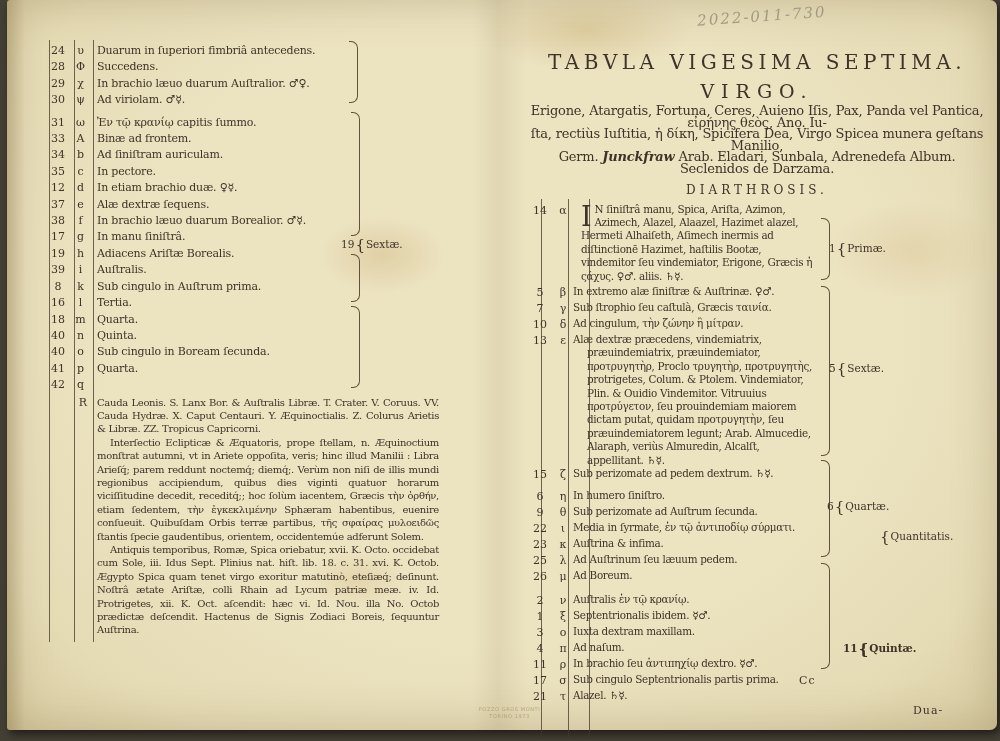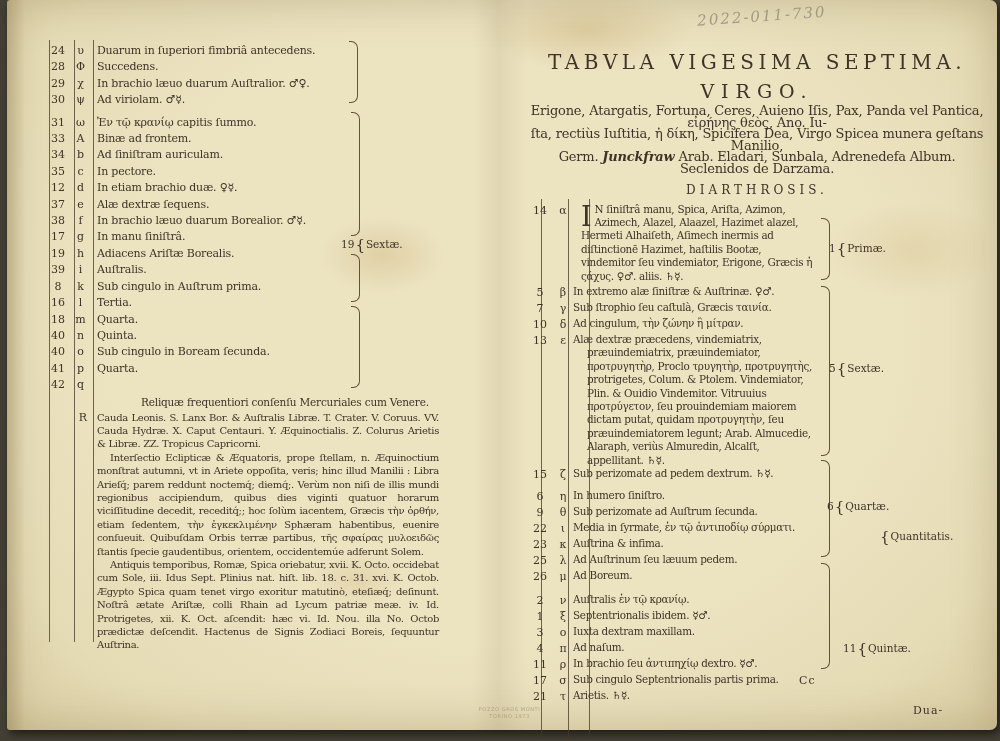--- a/index.html
+++ b/index.html
@@ -225,21 +225,20 @@
     </div>
 
     <div class="vbrace" style="left:304px;top:3px;height:60px;"></div>
     <div class="vbrace" style="left:306px;top:74px;height:122px;"></div>
     <div class="vbrace" style="left:306px;top:216px;height:46px;"></div>
     <div class="vbrace" style="left:306px;top:268px;height:80px;"></div>
     <div class="mag-label" style="left:296px;top:198px;">
       <span>19</span><span class="curl">{</span><span>Sextæ.</span>
     </div>
 
-    <div class="merc-line">Reliquæ frequentiori conſenſu Mercuriales cum Venere.</div>
 
     <div class="r-row">
       <span class="r-letter">R</span>
       <div class="r-text">Cauda Leonis. S. Lanx Bor. &amp; Auſtralis Libræ. T. Crater. V. Coruus. VV. Cauda Hydræ. X. Caput Centauri. Y. Æquinoctialis. Z. Colurus Arietis &amp; Libræ. ZZ. Tropicus Capricorni.</div>
     </div>
 
     <p class="lpara">Interſectio Eclipticæ &amp; Æquatoris, prope ſtellam, n. Æquinoctium monſtrat autumni, vt in Ariete oppoſita, veris; hinc illud Manilii : Libra Arieſq́; parem reddunt noctemq́; diemq́;. Verùm non niſi de illis mundi regionibus accipiendum, quibus dies viginti quatuor horarum viciſſitudine decedit, receditq́;; hoc ſolùm iacentem, Græcis τὴν ὀρθήν, etiam ſedentem, τὴν ἐγκεκλιμένην Sphæram habentibus, euenire conſueuit. Quibuſdam Orbis terræ partibus, τῆς σφαίρας μυλοειδῶς ſtantis ſpecie gaudentibus, orientem, occidentemúe adferunt Solem.</p>
     <p class="lpara">Antiquis temporibus, Romæ, Spica oriebatur, xvii. K. Octo. occidebat cum Sole, iii. Idus Sept.  Plinius nat. hiſt. lib. 18. c. 31. xvi. K. Octob. Ægypto Spica quam tenet virgo exoritur matutinò, eteſiæq́; deſinunt.  Noſtrâ ætate Ariſtæ, colli Rhain ad Lycum patriæ meæ. iv. Id. Protrigetes, xii. K. Oct. aſcendit: hæc vi. Id. Nou. illa No. Octob prædictæ deſcendit. Hactenus de Signis Zodiaci Boreis, ſequuntur Auſtrina.</p>
   </div>
 
@@ -369,21 +368,21 @@
 
           <div class="rrow">
             <span class="c-num">17</span>
             <span class="c-let">σ</span>
             <span class="c-txt">Sub cingulo Septentrionalis partis prima.</span>
           </div>
 
           <div class="rrow">
             <span class="c-num">21</span>
             <span class="c-let">τ</span>
-            <span class="c-txt">Arietis. ♄☿.</span>
+            <span class="c-txt">Alazel. ♄☿.</span>
           </div>
         </div>
     </div>
 
     <div class="vbrace" style="left:294px;top:178px;height:60px;"></div>
     <div class="vbrace" style="left:294px;top:246px;height:168px;"></div>
     <div class="vbrace" style="left:294px;top:420px;height:95px;"></div>
     <div class="vbrace" style="left:294px;top:523px;height:104px;"></div>
 
     <div class="mag-label" style="left:302px;top:200px;">
@@ -391,21 +390,21 @@
     </div>
     <div class="mag-label" style="left:302px;top:320px;">
       <span>5</span><span class="curl">{</span><span>Sextæ.</span>
     </div>
     <div class="mag-label" style="left:300px;top:458px;">
       <span>6</span><span class="curl">{</span><span>Quartæ.</span>
     </div>
     <div class="mag-label" style="left:352px;top:488px;">
       <span class="curl">{</span><span>Quantitatis.</span>
     </div>
-    <div class="mag-label" style="left:316px;top:600px;">
+    <div class="mag-label" style="left:316px;top:600px;font-weight:bold;">
       <span>11</span><span class="curl">{</span><span>Quintæ.</span>
     </div>
 
     <div class="sig" style="left:272px;top:634px;">Cc</div>
     <div class="catch" style="left:386px;top:664px;">Dua-</div>
   </div>
 
   <div class="stamp">
     <div>POZZO GROS MONTI</div>
     <div>TORINO 1973</div>

